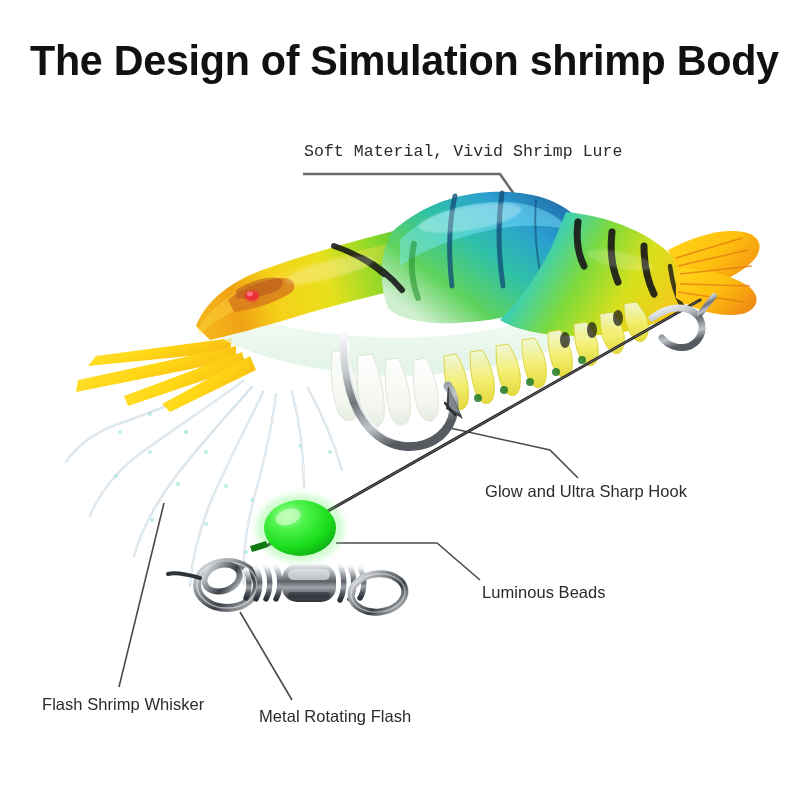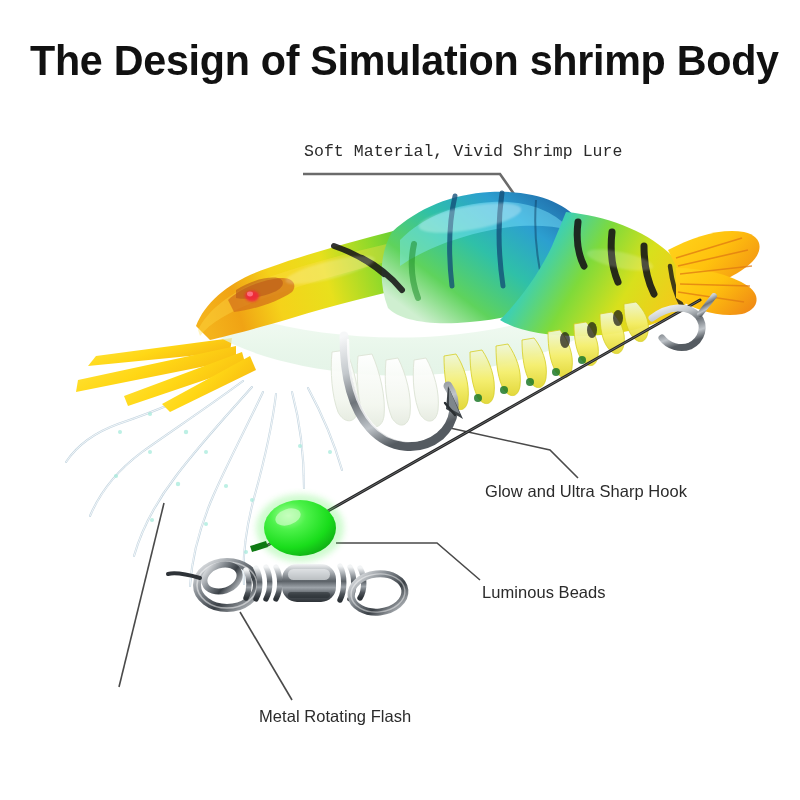--- a/index.html
+++ b/index.html
@@ -404,16 +404,17 @@
       <path d="M200 578 C 186 574 176 572 168 574" stroke="#2E3338" stroke-width="4" fill="none" stroke-linecap="round"></path>
     </g>
   </svg>
 
   <div class="callout-label cl-soft-material">Soft Material, Vivid Shrimp Lure</div>
 
   <div class="callout-label cl-glow-hook">Glow and Ultra Sharp Hook</div>
 
   <div class="callout-label cl-luminous">Luminous Beads</div>
 
+  <div class="callout-label cl-whisker">Flash Shrimp Whisker</div>
 
   <div class="callout-label cl-swivel">Metal Rotating Flash</div>
 
 </div>
 
 </body></html>

